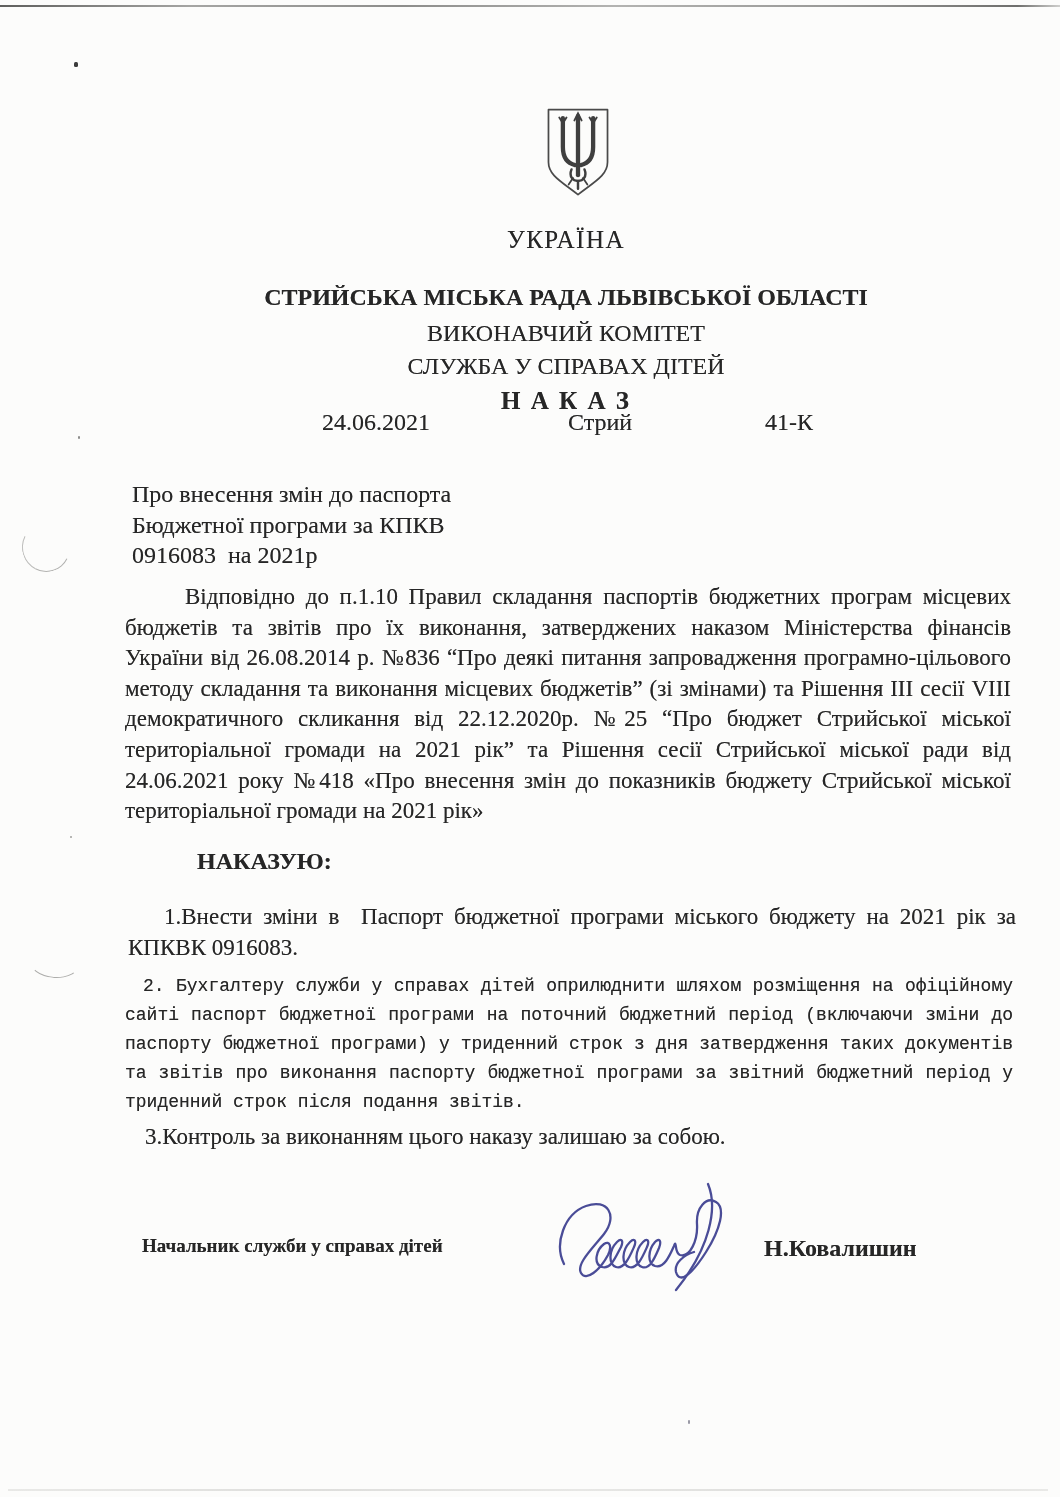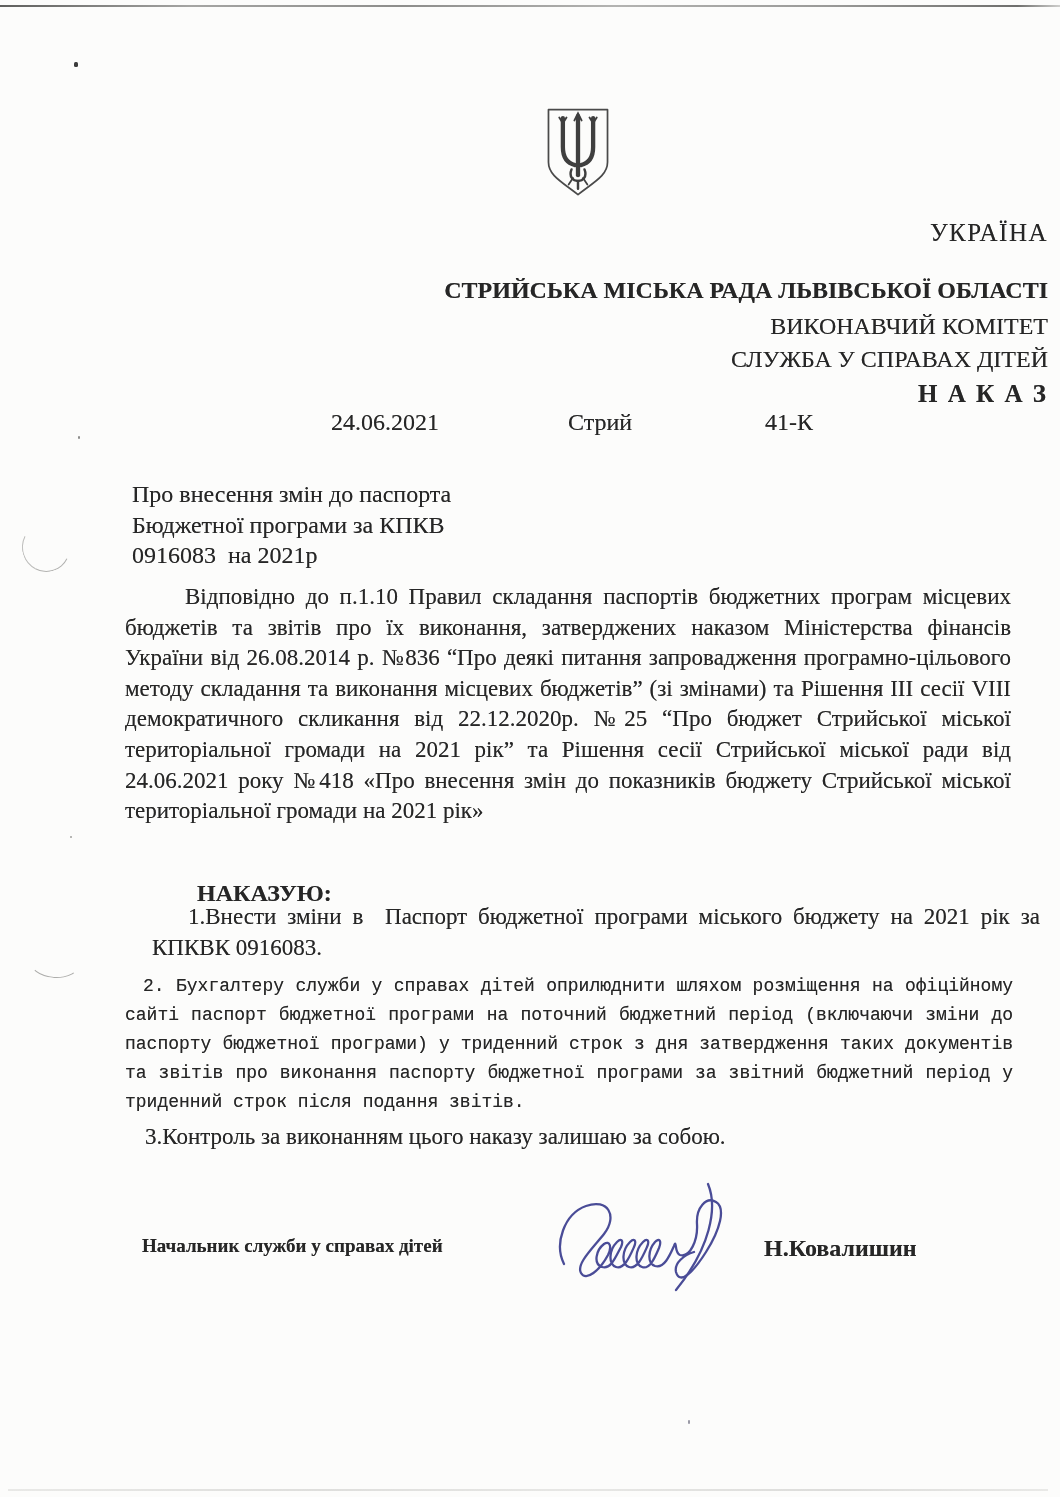--- a/index.html
+++ b/index.html
@@ -39,48 +39,48 @@
     transform:rotate(4deg);
   }
   .speck{ background:#3c3c3c; border-radius:1.5px; }
   .s1{ left:74px; top:62px; width:4px; height:5px; }
   .s2{ left:78px; top:436px; width:2px; height:3px; background:#8e8e8c; }
   .s3{ left:70px; top:836px; width:2px; height:2px; background:#a0a09e; }
   .s4{ left:688px; top:1420px; width:2px; height:4px; background:#9a9aa6; }
 
   
   .emblem{ left:542px; top:106px; width:72px; height:98px; }
-  .hline{ left:60px; width:988px; text-align:right; white-space:nowrap; }
+  .hline{ left:72px; width:988px; text-align:center; white-space:nowrap;margin-top:7px; }
   .country{ top:219px; font-size:25px; letter-spacing:1.5px; }
   .org1{ top:277px; font-size:24px;font-weight:bold; }
   .org2{ top:313px; font-size:24px; }
   .org3{ top:346px; font-size:24px; }
   .doctype{ top:380px; font-size:25px; font-weight:bold; letter-spacing:2px; }
   .daterow{ top:409px; font-size:24px; }
-  .dt-date{ left:331px;text-align:center; }
+  .dt-date{ left:322px;text-align:center; }
   .dt-place{ left:568px; }
   .dt-num{ left:765px; }
 
   
   .subject{
     left:132px; top:479px; width:420px;
     font-size:24px; font-weight:normal; line-height:30.6px;
   }
 
   
   .p1{
     left:125px; top:582px; width:886px;
     font-size:23px; line-height:30.6px;
     text-align:justify; text-indent:60px;
   }
-  .orderhead{ left:197px; top:848px; font-size:24px; font-weight:bold;margin-top:32px; }
+  .orderhead{ left:197px; top:848px; font-size:24px; font-weight:bold; }
   .item1{
     left:128px; top:901px; width:888px;
     font-size:23px; line-height:31px;
-    text-align:justify; text-indent:36px;margin-left:24px;
+    text-align:justify; text-indent:36px;
   }
   .item2{
     left:125px; top:972px; width:888px;
     font-size:18px; line-height:29px;
     text-align:justify; text-indent:18px;font-family:Liberation Mono, monospace;
   }
   .item3{
     left:145px; top:1124px; width:880px;
     font-size:23px;
   }

